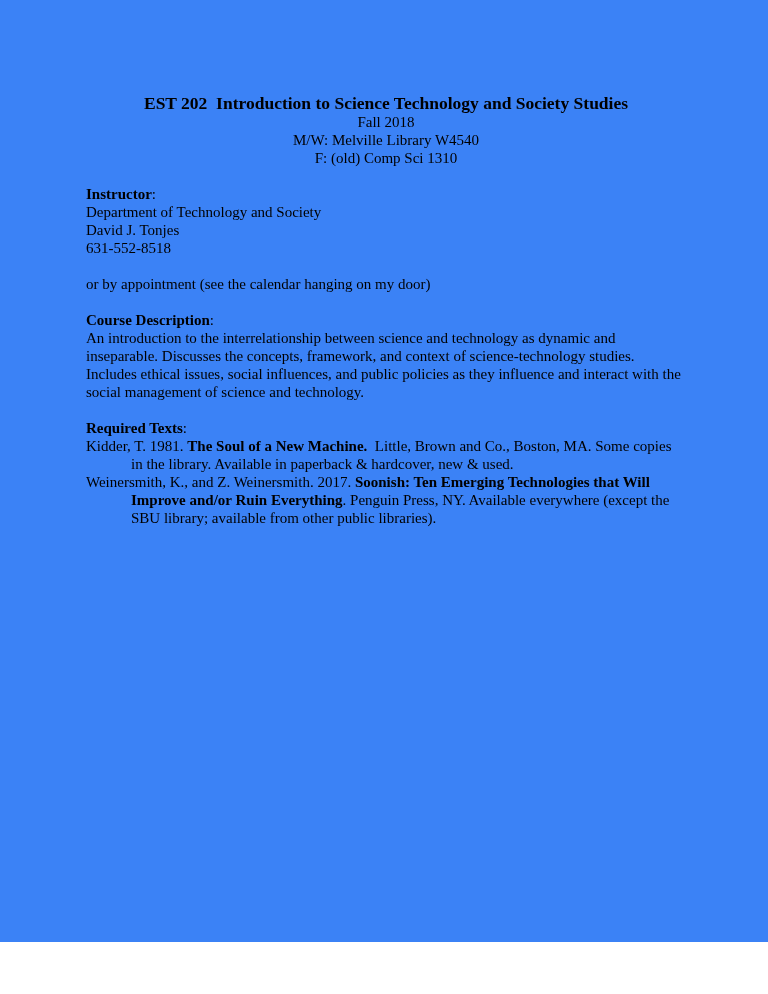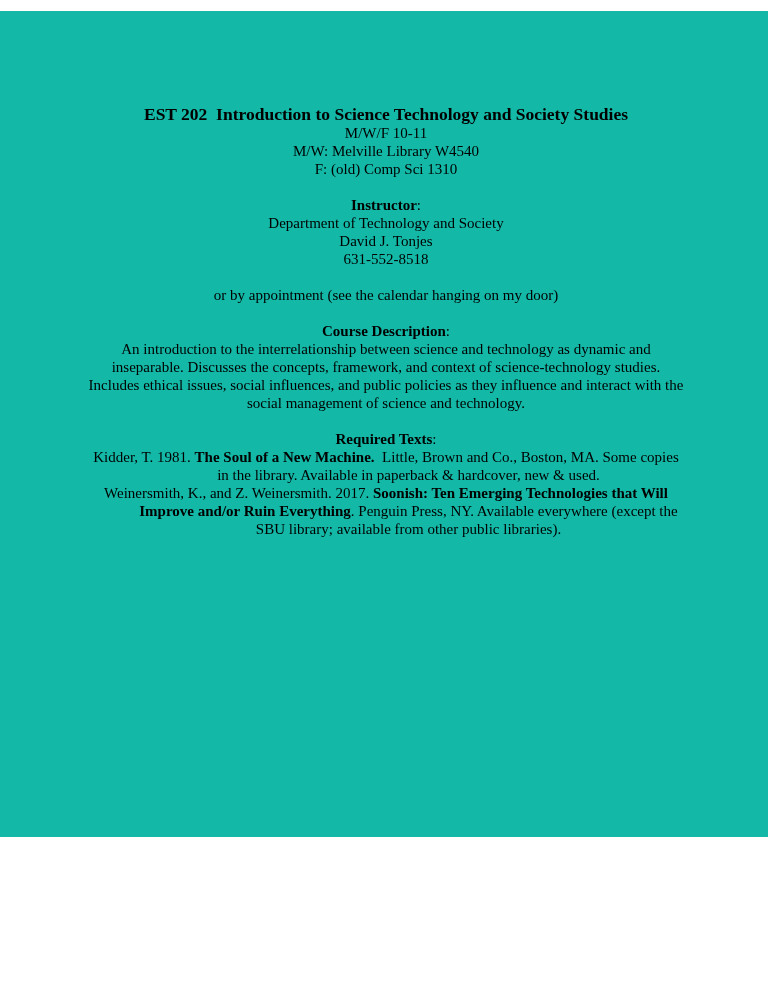--- a/index.html
+++ b/index.html
@@ -1,57 +1,57 @@
 <!DOCTYPE html>
 <html><head>
 <meta charset="utf-8">
 <style>
   html, body { margin: 0; padding: 0; }
   body { background: #ffffff; }
   .page {
     position: relative;
     width: 768px;
-    height: 826px;
-    margin: 11px auto;
-    background: #14b8a6;
+    height: 942px;
+    margin: 0 auto;
+    background: #3b82f6;
     color: #000000;
     font-family: "Liberation Serif", "DejaVu Serif", serif;
     font-size: 15px;
     line-height: 18px;
     box-sizing: border-box;
     padding: 93px 82px 0 86px;
     overflow: hidden;
   }
   .doc-header { text-align: center; }
   .doc-title {
     font-weight: bold;
     font-size: 17.5px;
     line-height: 20px;
     white-space: pre-wrap;
   }
   .center-line { line-height: 18px; }
-  .block { margin-top: 18px; text-align: center; }
+  .block { margin-top: 18px; }
   .label { font-weight: bold; }
   .italic { font-style: italic; }
   .para { white-space: pre-wrap; }
   .entry {
     padding-left: 45px;
     text-indent: -45px;
     white-space: pre-wrap;
   }
   .entry .book-title { font-weight: bold; }
 </style>
 </head>
 <body>
 
 <div class="page">
 
   <div class="doc-header">
     <div class="doc-title">EST 202  Introduction to Science Technology and Society Studies</div>
-    <div class="center-line">M/W/F 10-11</div>
+    <div class="center-line">Fall 2018</div>
     <div class="center-line">M/W: Melville Library W4540</div>
     <div class="center-line">F: (old) Comp Sci 1310</div>
   </div>
 
   <div class="block">
     <div><span class="label">Instructor</span><span>:</span></div>
     <div>Department of Technology and Society</div>
     <div>David J. Tonjes</div>
     <div>631-552-8518</div>
   </div>

